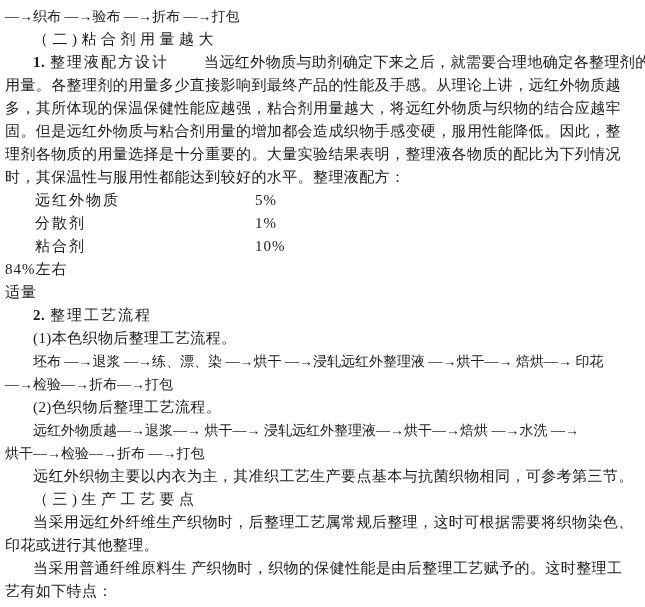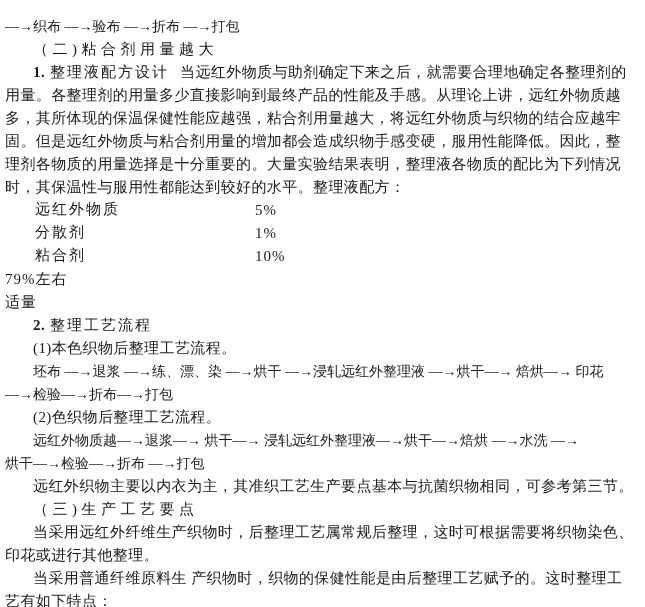--- a/index.html
+++ b/index.html
@@ -6,51 +6,50 @@
   .page {
     position: relative;
     width: 645px;
     height: 607px;
     margin: 0;
     background: #ffffff;
     color: #1b1b1b;
     font-family: "Liberation Serif", "DejaVu Serif", serif;
     font-size: 15px;
     box-sizing: border-box;
-    padding: 15px 4px 0 5px;
+    padding: 5px 4px 0 5px;
     overflow: hidden;
   }
   .line {
     height: 23px;
     line-height: 23px;
     white-space: nowrap;
     letter-spacing: 0.4px;
   }
   .indent { padding-left: 28px; }
   .heading { letter-spacing: 4.5px; }
   .num {
     font-weight: bold;
     font-family: "Liberation Serif", "DejaVu Serif", serif;
     margin-right: 5px;
   }
-  .ptitle { letter-spacing: 2px; margin-right: 11px; }
+  .ptitle { letter-spacing: 2px; margin-right: 35px; }
   .flow {
     font-size: 14px;
     letter-spacing: 0;
   }
   .formula-row {
     display: flex;
     height: 23px;
     line-height: 23px;
   }
   .formula-label {
     margin-left: 30px;
     width: 220px;
     letter-spacing: 2px;
-    font-family: Liberation Mono, monospace;
   }
   .formula-value { letter-spacing: 1px; }
 </style>
 </head>
 <body>
 
 <div class="page">
 
   <div class="line flow">—→织布 —→验布 —→折布 —→打包</div>
 
@@ -71,21 +70,21 @@
   </div>
   <div class="formula-row">
     <span class="formula-label">分散剂</span>
     <span class="formula-value">1%</span>
   </div>
   <div class="formula-row">
     <span class="formula-label">粘合剂</span>
     <span class="formula-value">10%</span>
   </div>
   <div class="formula-row">
-    <span class="formula-value">79%左右</span>
+    <span class="formula-value">84%左右</span>
   </div>
   <div class="formula-row">
     <span class="formula-value">适量</span>
   </div>
 
   <div class="line indent">
     <span class="num">2.</span><span class="ptitle">整理工艺流程</span>
   </div>
 
   <div class="line indent">(1)本色织物后整理工艺流程。</div>

